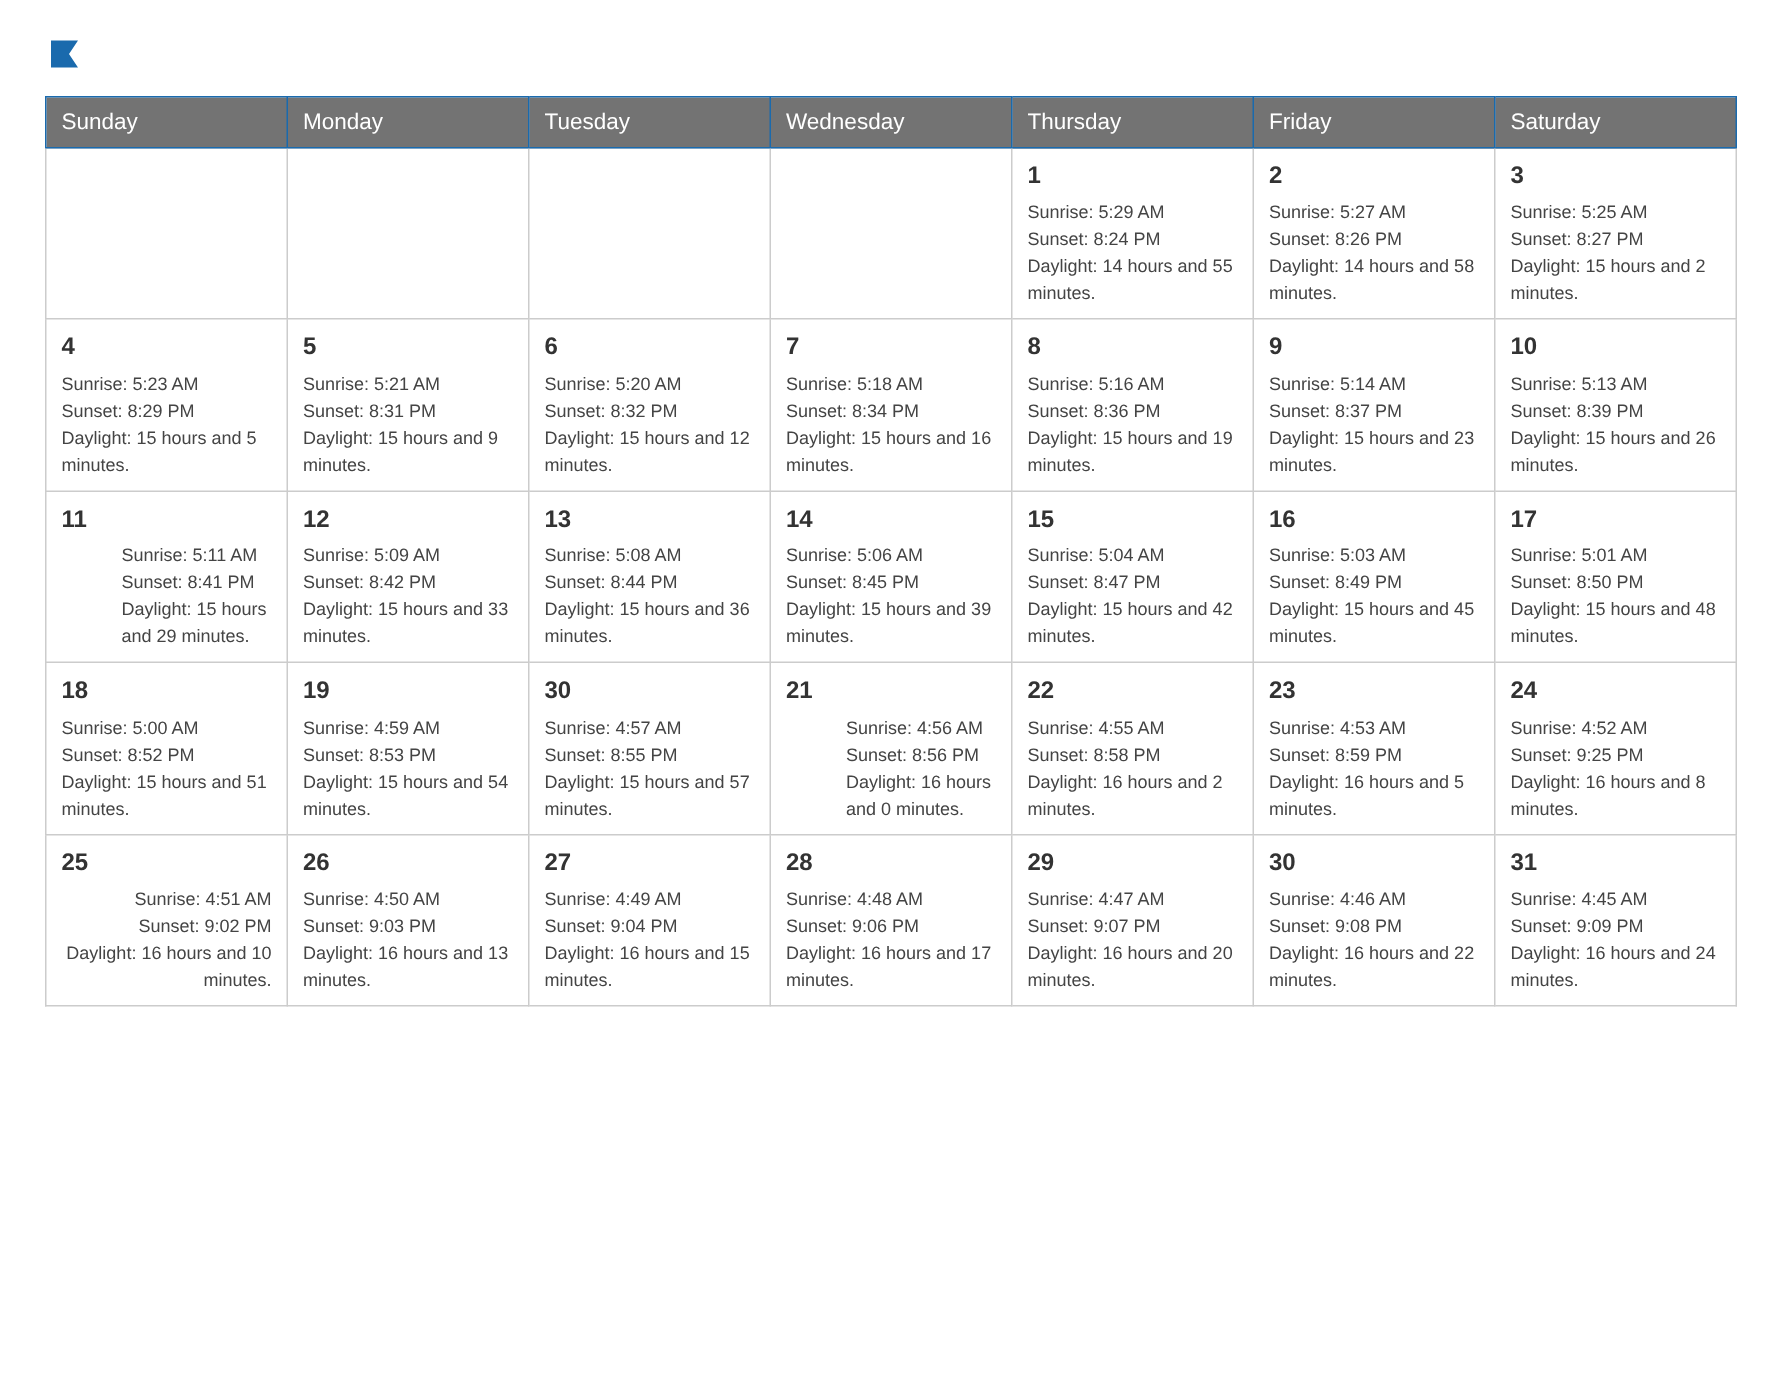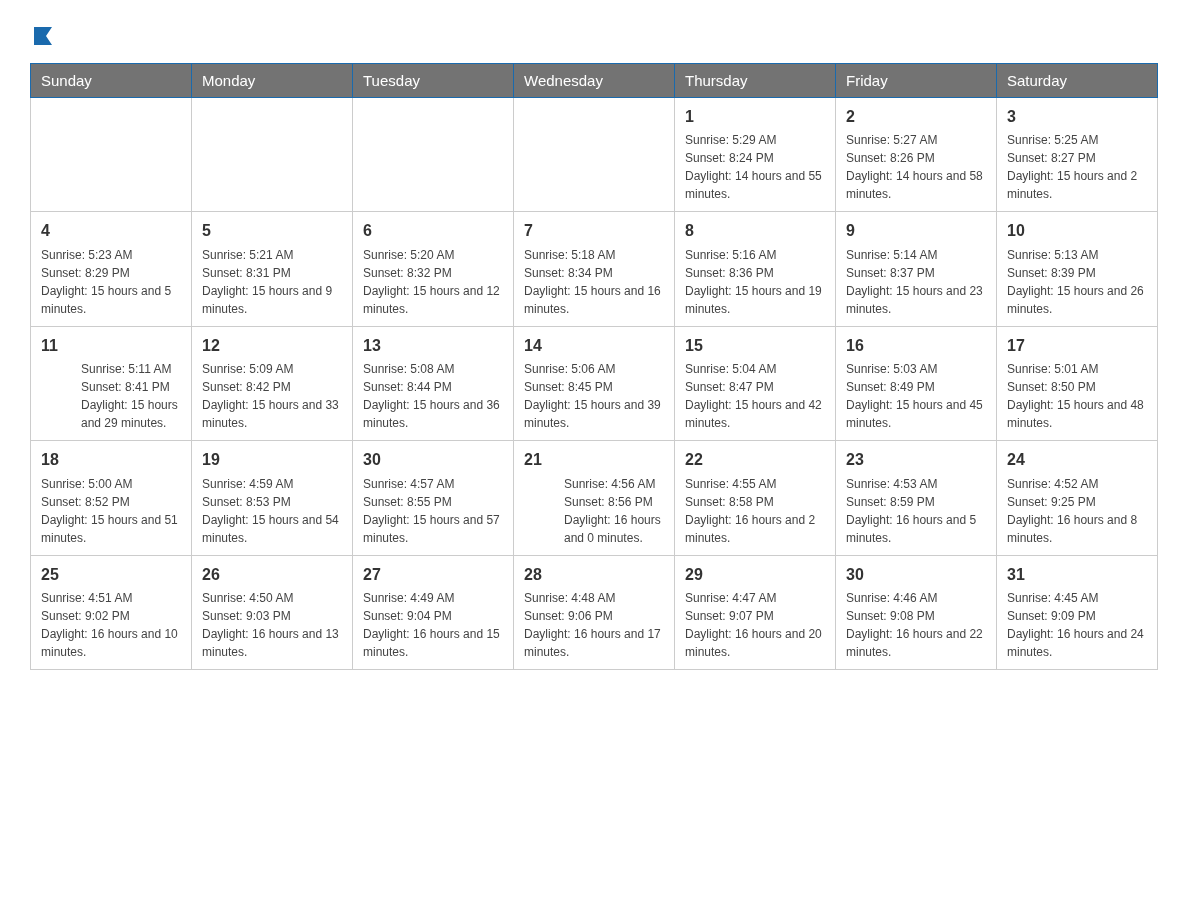--- a/index.html
+++ b/index.html
@@ -282,21 +282,21 @@
         <td>
           <span class="day-number">24</span>
           <div class="day-info" style="white-space: pre-line;">Sunrise: 4:52 AM
 Sunset: 9:25 PM
 Daylight: 16 hours and 8 minutes.</div>
         </td>
       </tr>
       <tr>
         <td>
           <span class="day-number">25</span>
-          <div class="day-info" style="white-space: pre-line;">Sunrise: 4:51 AM
+          <div class="day-info" style="white-space: pre-line; text-align: right;">Sunrise: 4:51 AM
 Sunset: 9:02 PM
 Daylight: 16 hours and 10 minutes.</div>
         </td>
         <td>
           <span class="day-number">26</span>
           <div class="day-info" style="white-space: pre-line;">Sunrise: 4:50 AM
 Sunset: 9:03 PM
 Daylight: 16 hours and 13 minutes.</div>
         </td>
         <td>

